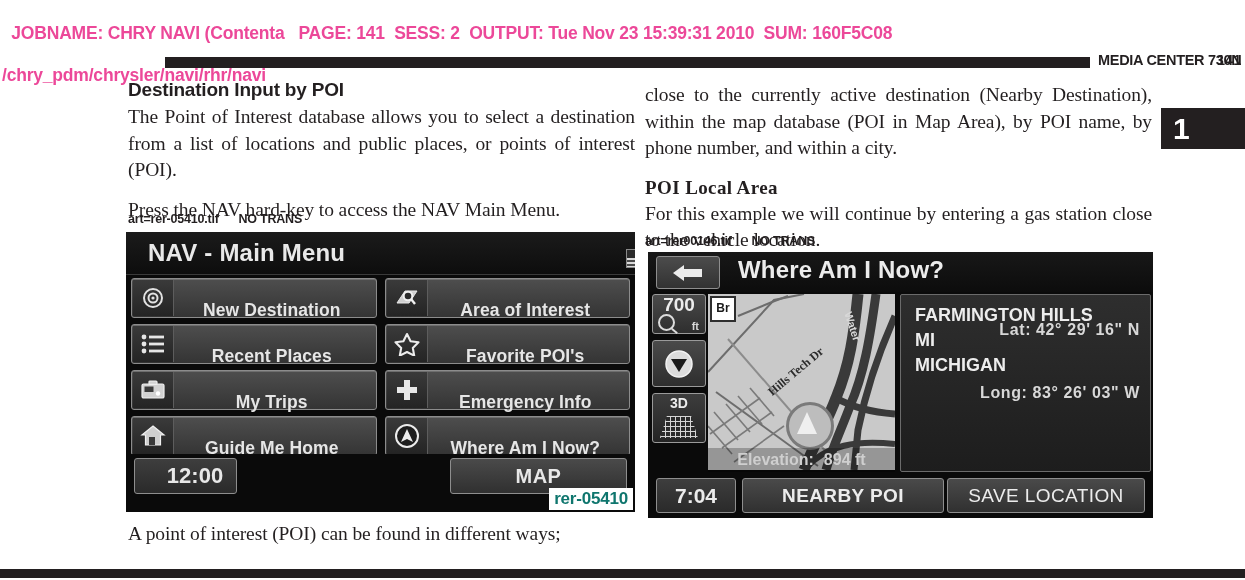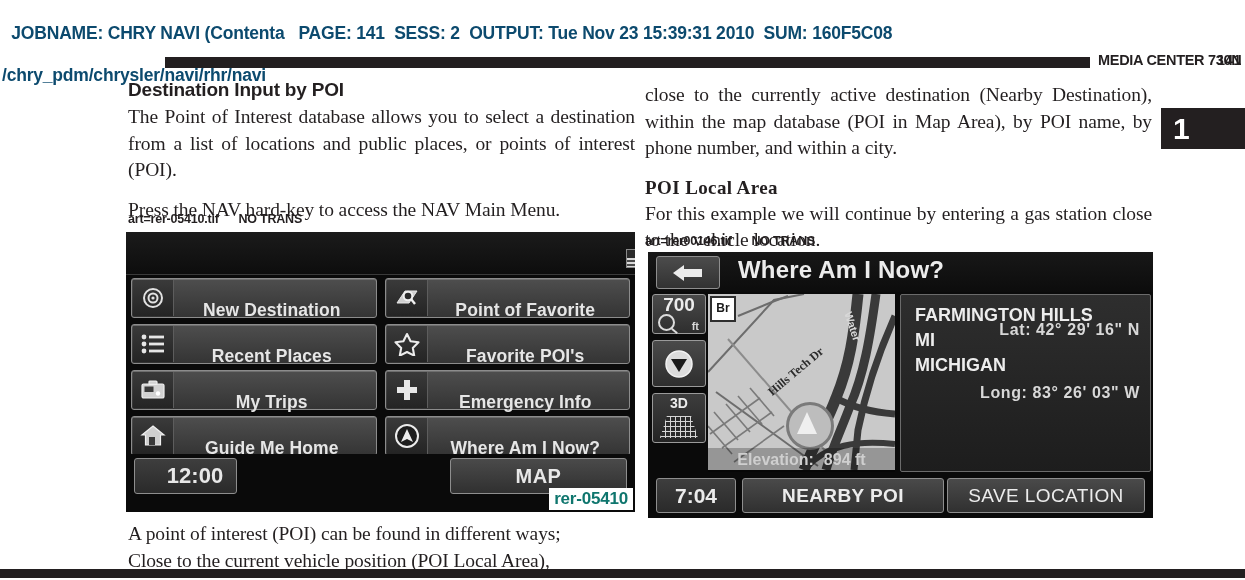--- a/index.html
+++ b/index.html
@@ -18,21 +18,21 @@
   .jobhdr {
     position: absolute;
     left: 2px; top: 2px;
     width: 1240px;
     font-family: "Liberation Sans", sans-serif;
     font-weight: 700;
     font-size: 17.5px;
     line-height: 21px;
     letter-spacing: -0.2px;
     white-space: pre;
-    color: #0c4a6e;
+    color: #ec4899;
   }
   .jobhdr .line2 { display:block; }
 
   
   .runhead {
     position: absolute;
     left: 0; top: 52px;
     width: 1245px;
     height: 20px;
   }
@@ -468,20 +468,21 @@
   <h2 class="h-sans">Destination Input by POI</h2>
   <p class="body">The Point of Interest database allows you to select a destination from a list of locations and public places, or points of interest (POI).</p>
   <p class="body gap lastline">Press the NAV hard-key to access the NAV Main Menu.</p>
 </div>
 
 <div class="artnote" style="left:128px; top:212px;">art=rer-05410.tif      NO TRANS</div>
 
 <div class="fig1">
 
   <div class="nav-title-bar">
+    <div class="nav-title">NAV - Main Menu</div>
     <div class="mi-badge">
       <div class="mi-txt">MI</div>
       <div class="mi-flag"></div>
     </div>
   </div>
 
   <div class="nav-grid">
 
     <div class="nav-row">
       <div class="nav-btn">
@@ -495,21 +496,21 @@
         <span class="lbl">New Destination</span>
       </div>
       <div class="nav-btn">
         <span class="ico">
           <svg width="26" height="24" viewBox="0 0 26 24">
             <path d="M3 17 L11 5 L23 5 L15 17 Z" fill="#cfcfcf" stroke="#e8e8e8" stroke-width="1"></path>
             <circle cx="14" cy="10" r="4.3" fill="#2b2b2b" stroke="#f0f0f0" stroke-width="2"></circle>
             <line x1="17" y1="13" x2="21" y2="18" stroke="#f0f0f0" stroke-width="2.4"></line>
           </svg>
         </span>
-        <span class="lbl">Point of Favorite</span>
+        <span class="lbl">Area of Interest</span>
       </div>
     </div>
 
     <div class="nav-row">
       <div class="nav-btn">
         <span class="ico">
           <svg width="26" height="22" viewBox="0 0 26 22">
             <circle cx="4" cy="4" r="2.4" fill="#e6e6e6"></circle>
             <circle cx="4" cy="11" r="2.4" fill="#e6e6e6"></circle>
             <circle cx="4" cy="18" r="2.4" fill="#e6e6e6"></circle>
@@ -578,21 +579,20 @@
   <div class="nav-bottom">
     <div class="nav-clock">12:00</div>
     <div class="nav-map">MAP</div>
   </div>
 
   <div class="art-tag">rer-05410</div>
 </div>
 
 <div class="col" style="left:128px; top:521px; width:507px;">
   <p class="body">A point of interest (POI) can be found in different ways;</p>
-  <p class="body" style="text-align:justify;">Close to the current vehicle position (POI Local Area),</p>
 </div>
 
 <div class="col col-right">
   <p class="body">close to the currently active destination (Nearby Destination), within the map database (POI in Map Area), by POI name, by phone number, and within a city.</p>
   <h3 class="h-serif" style="margin-top:13px;">POI Local Area</h3>
   <p class="body">For this example we will continue by entering a gas station close to the vehicle location.</p>
 </div>
 
 <div class="artnote" style="left:645px; top:234px;">art=rer00146.tif      NO TRANS</div>
 

